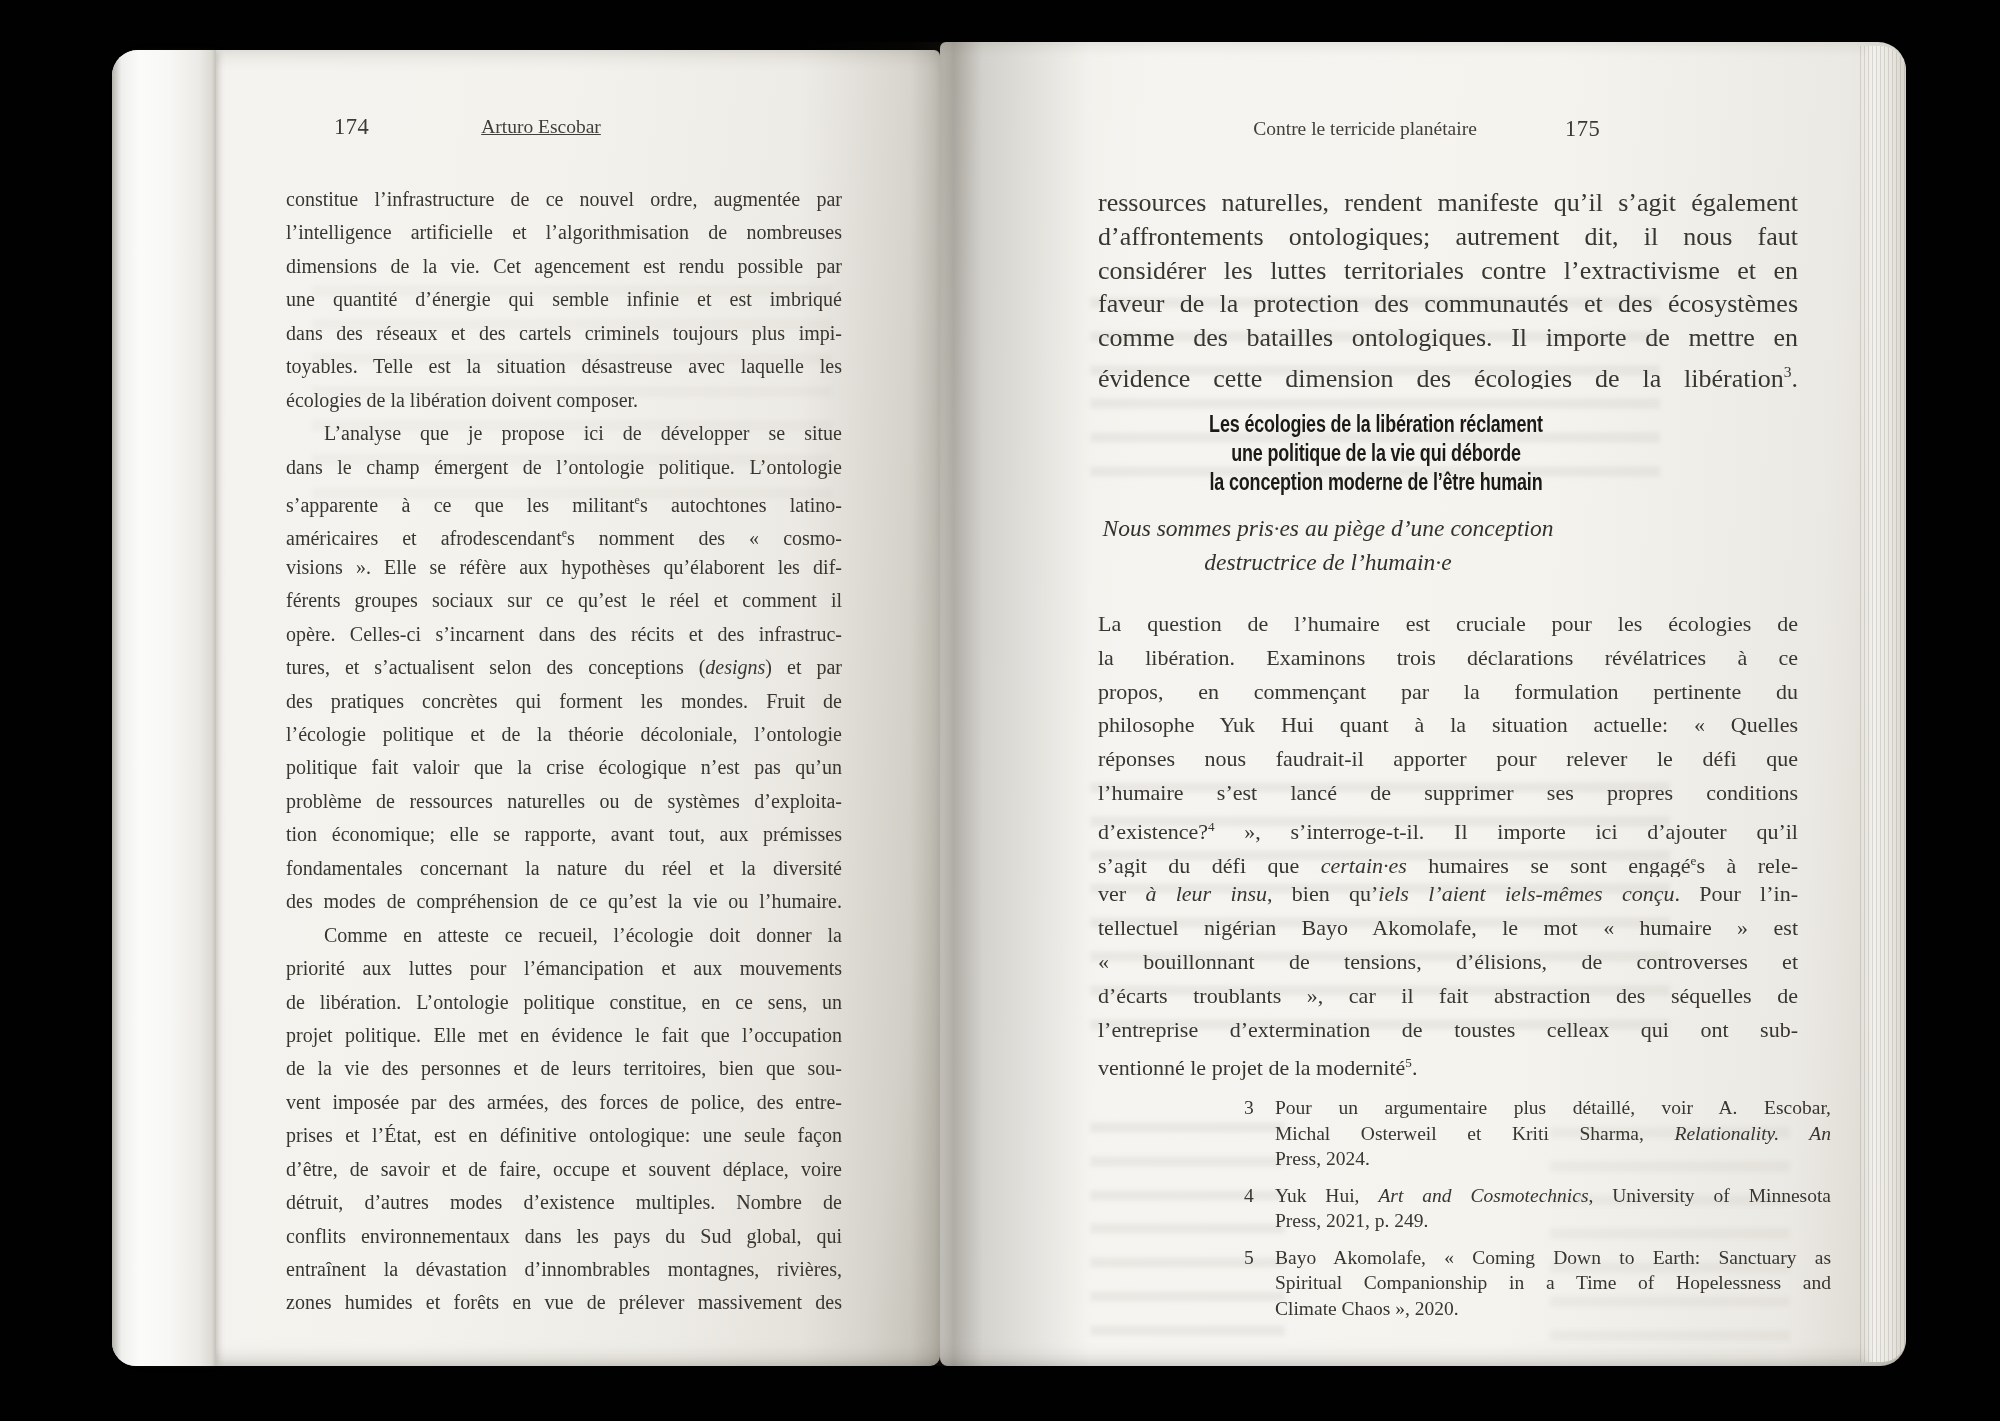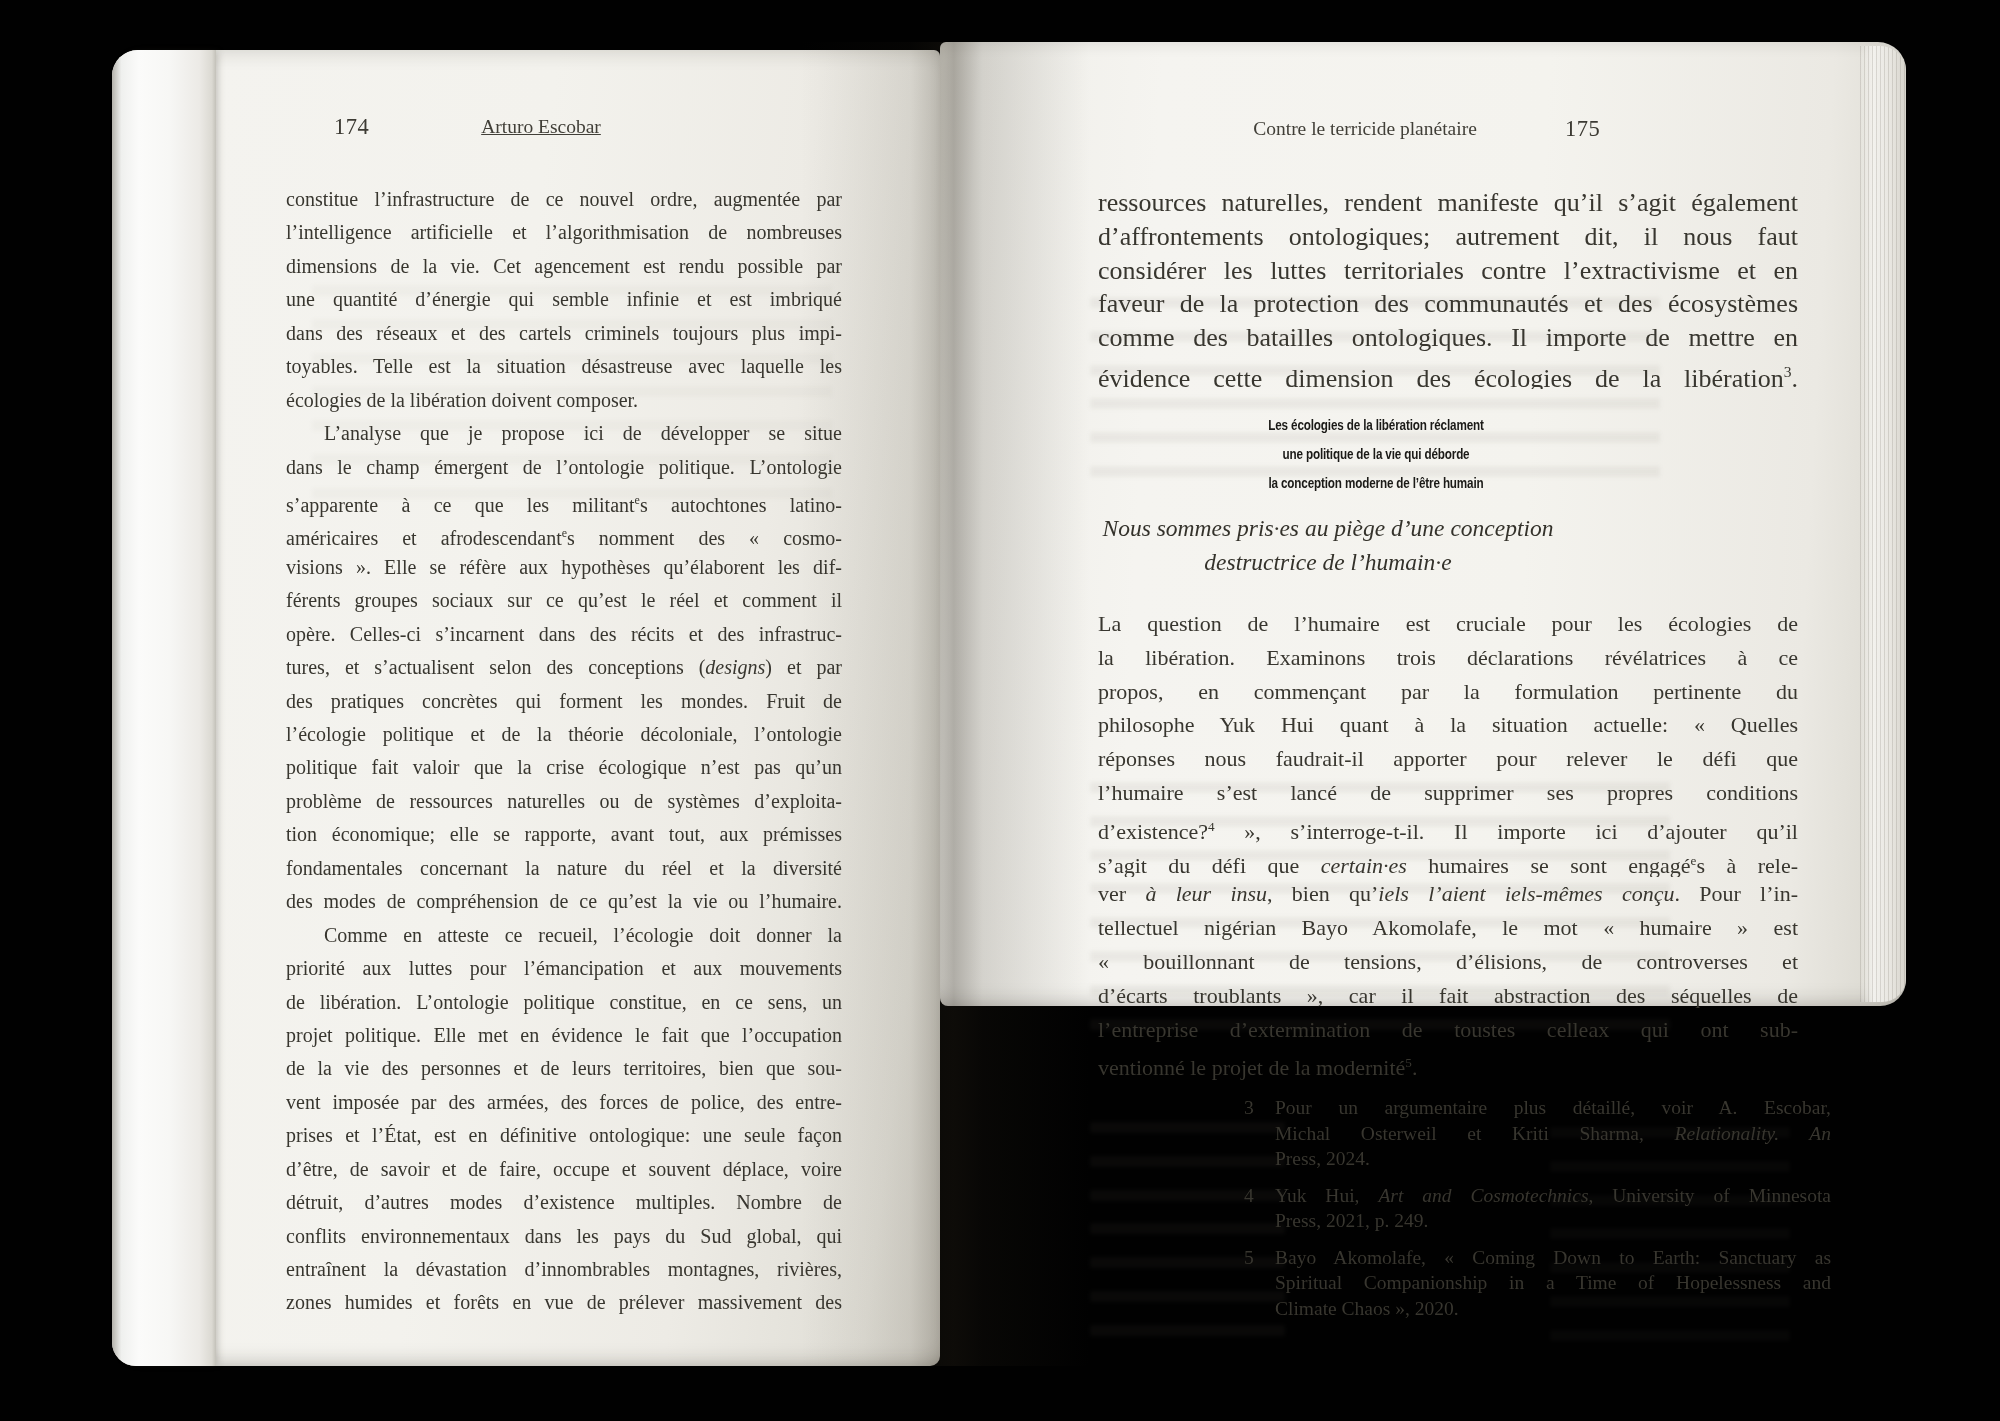--- a/index.html
+++ b/index.html
@@ -2,21 +2,21 @@
 <html><head>
 <meta charset="utf-8">
 <style>
   html,body{margin:0;padding:0;background:#000;}
   .photo{position:relative;width:2000px;height:1421px;background:#010101;overflow:hidden;
          font-family:"Liberation Serif","DejaVu Serif",serif;color:#38362f;}
   .page{position:absolute;z-index:1;}
   .page-left{left:112px;top:50px;width:828px;height:1316px;border-radius:26px 6px 10px 24px;
     background:linear-gradient(97deg,#fafaf8 0%,#f4f3ef 10%,#f3f2ed 45%,#edebe5 72%,#e0ded6 92%,#d2cfc6 100%);
     box-shadow:inset 0 -14px 22px -16px rgba(40,35,25,.40), inset 0 16px 22px -18px rgba(40,35,25,.22);}
-  .page-right{left:940px;top:42px;width:966px;height:964px;border-radius:6px 28px 26px 8px;
+  .page-right{left:940px;top:42px;width:966px;height:1324px;border-radius:6px 28px 26px 8px;
     background:linear-gradient(93deg,#e0ded6 0%,#efeee9 4%,#f5f4f0 22%,#f4f3ee 60%,#ebe9e3 88%,#dcdad2 97%,#d0cec6 100%);
     box-shadow:inset 0 -14px 22px -16px rgba(40,35,25,.38), inset 0 14px 20px -18px rgba(40,35,25,.20);}
   .stack-left{position:absolute;left:0;top:0;bottom:0;width:104px;border-radius:26px 0 0 24px;
     background:linear-gradient(90deg,#b4b2ab 0%,#eff0ee 9%,#fbfbfa 26%,#f7f7f5 55%,#eceae6 84%,#dbd9d2 96%,#c3c1b9 100%);
     box-shadow:4px 0 7px -2px rgba(70,65,55,.28);}
   .fore-edge{position:absolute;right:0;top:4px;bottom:4px;width:46px;border-radius:0 26px 24px 0;
     background:repeating-linear-gradient(90deg, rgba(100,94,82,.18) 0 1px, rgba(255,255,255,0) 1px 4px),
       linear-gradient(90deg, rgba(246,246,243,0) 0%, #f2f1ed 30%, #e7e5df 70%, #d6d3cb 100%);}
   .gutter-shadow{position:absolute;left:800px;top:42px;width:290px;height:1324px;z-index:3;pointer-events:none;
     background:linear-gradient(90deg, rgba(48,42,30,0) 0%, rgba(48,42,30,.09) 38%, rgba(48,42,30,.24) 49%,
@@ -33,21 +33,21 @@
   .lp-head{left:174px;top:64px;width:556px;height:30px;font-size:19.5px;color:#413f38;text-align:right;}
   .lp-folio{position:absolute;left:48px;top:0;font-size:22.5px;letter-spacing:.5px;color:#3c3a33;}
   .lp-title{position:absolute;left:50%;transform:translateX(-50%);margin-left:-23px;top:2px;text-decoration:underline;}
   .lp-body{left:174px;top:133px;width:556px;font-size:20px;--lh:33.45px;}
 
   .rp-head{left:158px;top:74px;width:700px;height:30px;font-size:19.5px;color:#413f38;}
   .rp-title{position:absolute;left:50%;transform:translateX(-50%);margin-left:-83px;top:2px;}
   .rp-folio{position:absolute;left:467px;top:0;font-size:22.5px;letter-spacing:.5px;color:#3c3a33;}
   .rp-intro{left:158px;top:144px;width:700px;font-size:26px;--lh:33.8px;}
   .rp-heading{left:158px;top:368px;width:700px;text-align:center;transform:translateX(-72px);
-    font-family:"Liberation Sans","DejaVu Sans",sans-serif;font-weight:700;font-size:15px;
+    font-family:"Liberation Sans","DejaVu Sans",sans-serif;font-weight:700;font-size:23px;
     line-height:29px;letter-spacing:-.2px;color:#1b1a17;}
   .rp-heading > div{transform:scaleX(.78);}
   .rp-epigraph{left:158px;top:470px;width:700px;text-align:center;transform:translateX(-120px);
     font-style:italic;font-size:23.5px;line-height:33.5px;color:#34322b;}
   .rp-body{left:158px;top:565px;width:700px;font-size:22px;--lh:33.8px;}
   .footnotes{left:335px;top:1053px;width:556px;font-size:19.5px;--lh:25.5px;}
   .footnote{position:relative;margin-bottom:11px;}
   .fn-num{position:absolute;left:-31px;top:0;line-height:25.5px;}
 
   .line{text-align:justify;line-height:var(--lh);height:var(--lh);overflow:hidden;}

